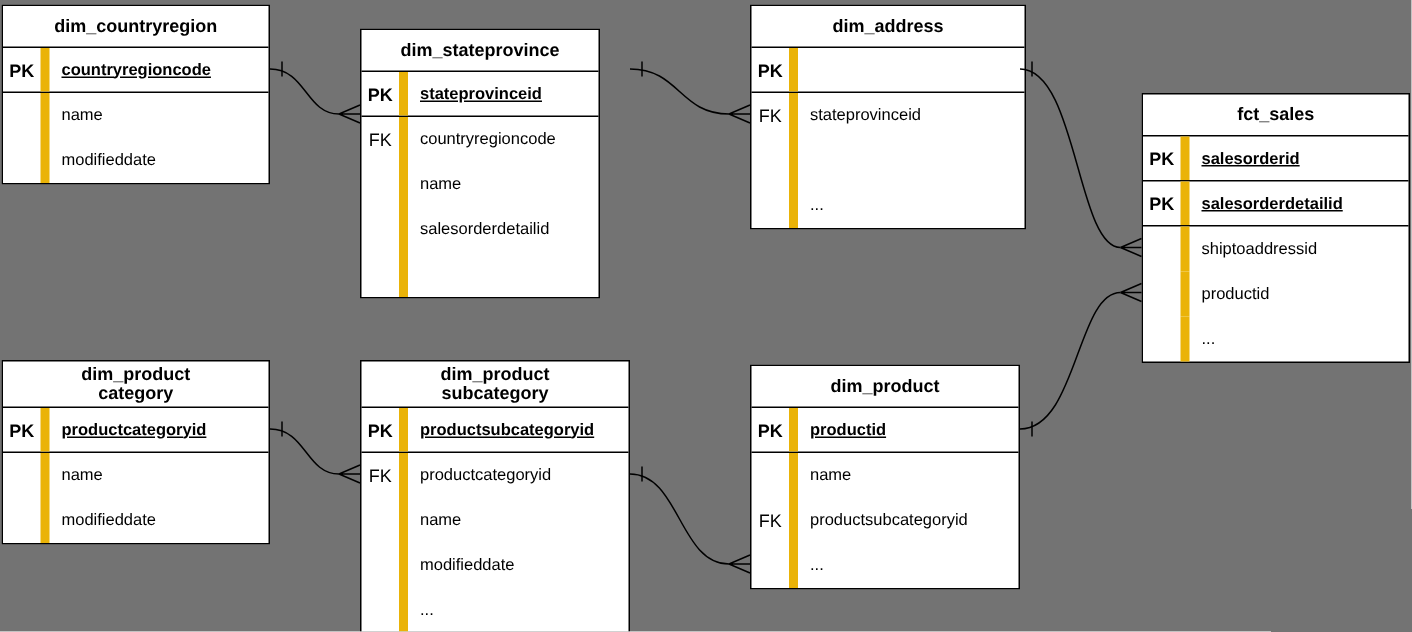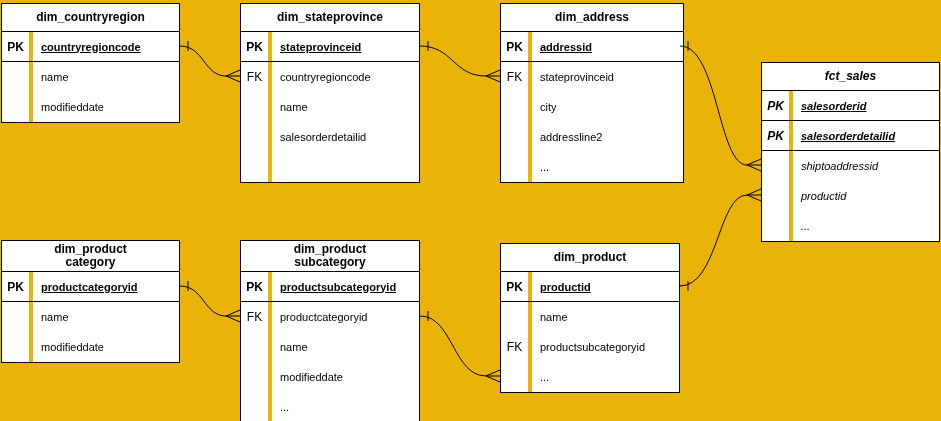--- a/index.html
+++ b/index.html
@@ -1,21 +1,21 @@
 <!DOCTYPE html>
 <html><head>
 <meta charset="utf-8">
 <style>
   * { box-sizing: border-box; margin: 0; padding: 0; }
   html, body { background: #ffffff; }
   .canvas {
     position: relative;
     width: 941px;
     height: 421px;
-    background: #eab308;
+    background: #737373;
     font-family: "Liberation Sans", sans-serif;
     color: #000000;
     overflow: hidden;
   }
   .entity {
     position: absolute;
     background: #ffffff;
     border: 1px solid #000000;
   }
   .entity-title {
@@ -33,21 +33,21 @@
   .entity-title.tall { height: 31px; }
   .row {
     display: flex;
     height: 30px;
     align-items: stretch;
   }
   .row.sep { border-bottom: 1px solid #000000; }
   .key-cell {
     flex: none;
     width: 31px;
-    border-right: 4px solid #eab308;
+    border-right: 6px solid #eab308;
     display: flex;
     align-items: center;
     justify-content: center;
     font-size: 12px;
   }
   .key-cell.pk { font-weight: bold; }
   .field-cell {
     flex: 1;
     display: flex;
     align-items: center;
@@ -82,21 +82,21 @@
     <div class="row">
       <div class="key-cell"></div>
       <div class="field-cell">name</div>
     </div>
     <div class="row">
       <div class="key-cell"></div>
       <div class="field-cell">modifieddate</div>
     </div>
   </div>
 
-  <div class="entity" style="left:240px; top:3px; width:180px;">
+  <div class="entity" style="left:240px; top:19px; width:160px;">
     <div class="entity-title">dim_stateprovince</div>
     <div class="row sep">
       <div class="key-cell pk">PK</div>
       <div class="field-cell pkfield">stateprovinceid</div>
     </div>
     <div class="row">
       <div class="key-cell">FK</div>
       <div class="field-cell">countryregioncode</div>
     </div>
     <div class="row">
@@ -109,41 +109,35 @@
     </div>
     <div class="row">
       <div class="key-cell"></div>
     </div>
   </div>
 
   <div class="entity" style="left:500px; top:3px; width:184px;">
     <div class="entity-title">dim_address</div>
     <div class="row sep">
       <div class="key-cell pk">PK</div>
-      <div class="field-cell pkfield">addressid</div>
     </div>
     <div class="row">
       <div class="key-cell">FK</div>
       <div class="field-cell">stateprovinceid</div>
     </div>
     <div class="row">
       <div class="key-cell"></div>
-      <div class="field-cell">city</div>
-    </div>
-    <div class="row">
-      <div class="key-cell"></div>
-      <div class="field-cell">addressline2</div>
-    </div>
-    <div class="row">
-      <div class="key-cell"></div>
-      <div class="field-cell">...</div>
-    </div>
-  </div>
-
-  <div class="entity" style="left:761px; top:62px; width:179px;font-style:italic;">
+    </div>
+    <div class="row">
+      <div class="key-cell"></div>
+      <div class="field-cell">...</div>
+    </div>
+  </div>
+
+  <div class="entity" style="left:761px; top:62px; width:179px;">
     <div class="entity-title">fct_sales</div>
     <div class="row sep">
       <div class="key-cell pk">PK</div>
       <div class="field-cell pkfield">salesorderid</div>
     </div>
     <div class="row sep">
       <div class="key-cell pk">PK</div>
       <div class="field-cell pkfield">salesorderdetailid</div>
     </div>
     <div class="row">

